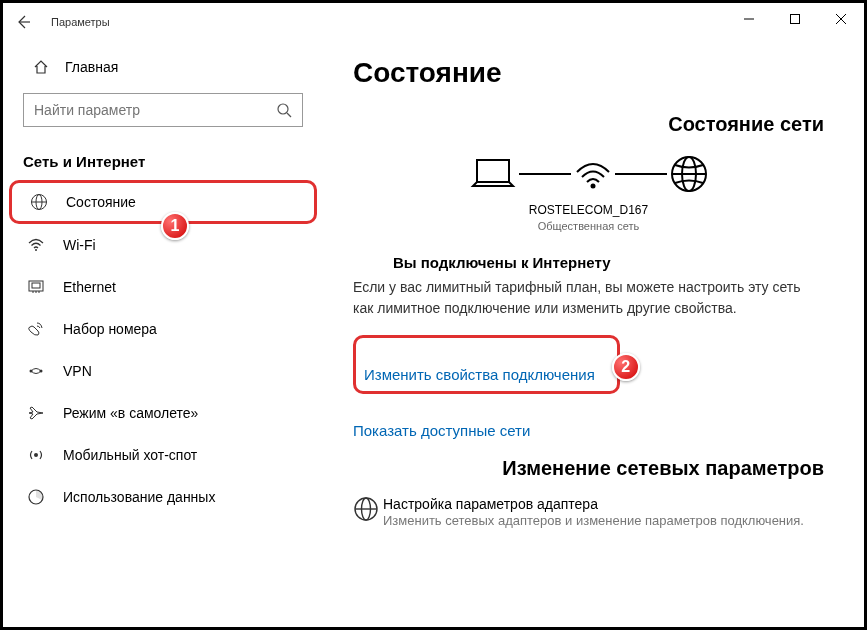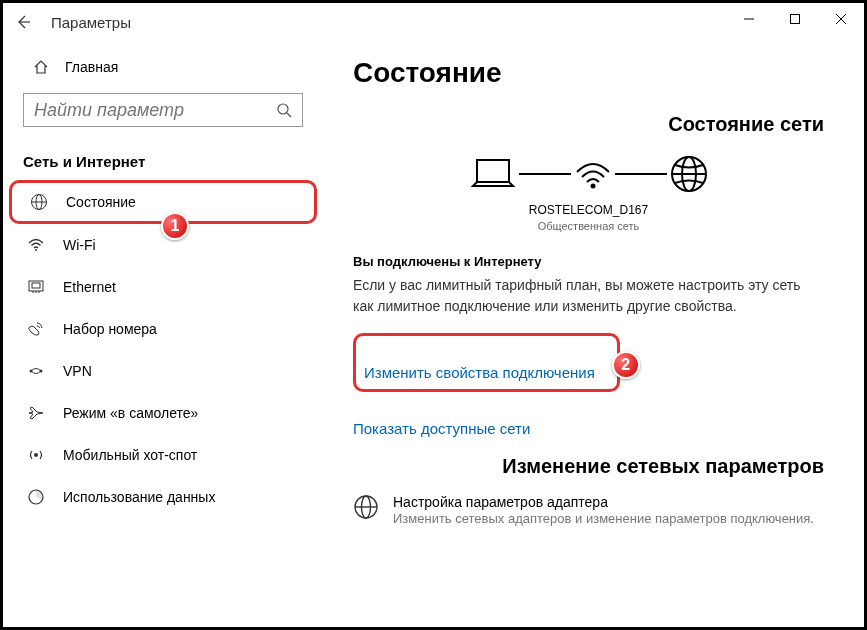--- a/index.html
+++ b/index.html
@@ -27,21 +27,21 @@
 .back-btn {
   width: 24px;
   height: 24px;
   display: flex;
   align-items: center;
   justify-content: center;
   margin-right: 16px;
   cursor: pointer;
 }
 .title-text {
-  font-size: 15px;
+  font-size: 11px;
   color: #333;
 }
 .win-controls {
   position: absolute;
   right: 0;
   top: 0;
   display: flex;
 }
 .win-btn {
   width: 46px;
@@ -77,22 +77,21 @@
   display: flex;
   align-items: center;
   padding: 0 10px;
   position: relative;
 }
 .search-box input {
   border: none;
   outline: none;
   background: transparent;
   flex: 1;
-  font-size: 18px;
-  font-style: italic;
+  font-size: 14px;
   color: #666;
 }
 .search-box .search-icon {
   color: #555;
 }
 .category-title {
   padding: 18px 20px 10px;
   font-size: 15px;
   font-weight: 600;
 }
@@ -152,23 +151,24 @@
   background: #000;
 }
 .net-label {
   text-align: center;
   font-size: 12px;
   line-height: 1.4;
   margin-bottom: 20px;
 }
 .net-label .sub { color: #666; font-size: 11px; }
 .connected-title {
-  font-size: 13px;
+  font-size: 15px;
   font-weight: 600;
   margin-bottom: 6px;
+  margin-left: 40px;
 }
 .desc {
   font-size: 14px;
   color: #333;
   line-height: 1.5;
   margin-bottom: 16px;
 }
 .link {
   color: #0066b4;
   font-size: 15px;
@@ -181,21 +181,21 @@
   border-radius: 10px;
   padding: 8px 22px 8px 8px;
   display: inline-block;
   position: relative;
   margin-bottom: 8px;
 }
 .badge-2 { right: -20px; top: 18px; }
 .link-row { margin-bottom: 18px; }
 .adapter-row {
   display: flex;
-  gap: 14px;
+  gap: 4px;
   margin-top: 12px;
 }
 .adapter-row .txt .t1 { font-size: 14px; }
 .adapter-row .txt .t2 { font-size: 13px; color: #777; line-height: 1.4; }
 svg { display: block; }
 </style>
 </head>
 <body>
 
 <div class="window">

